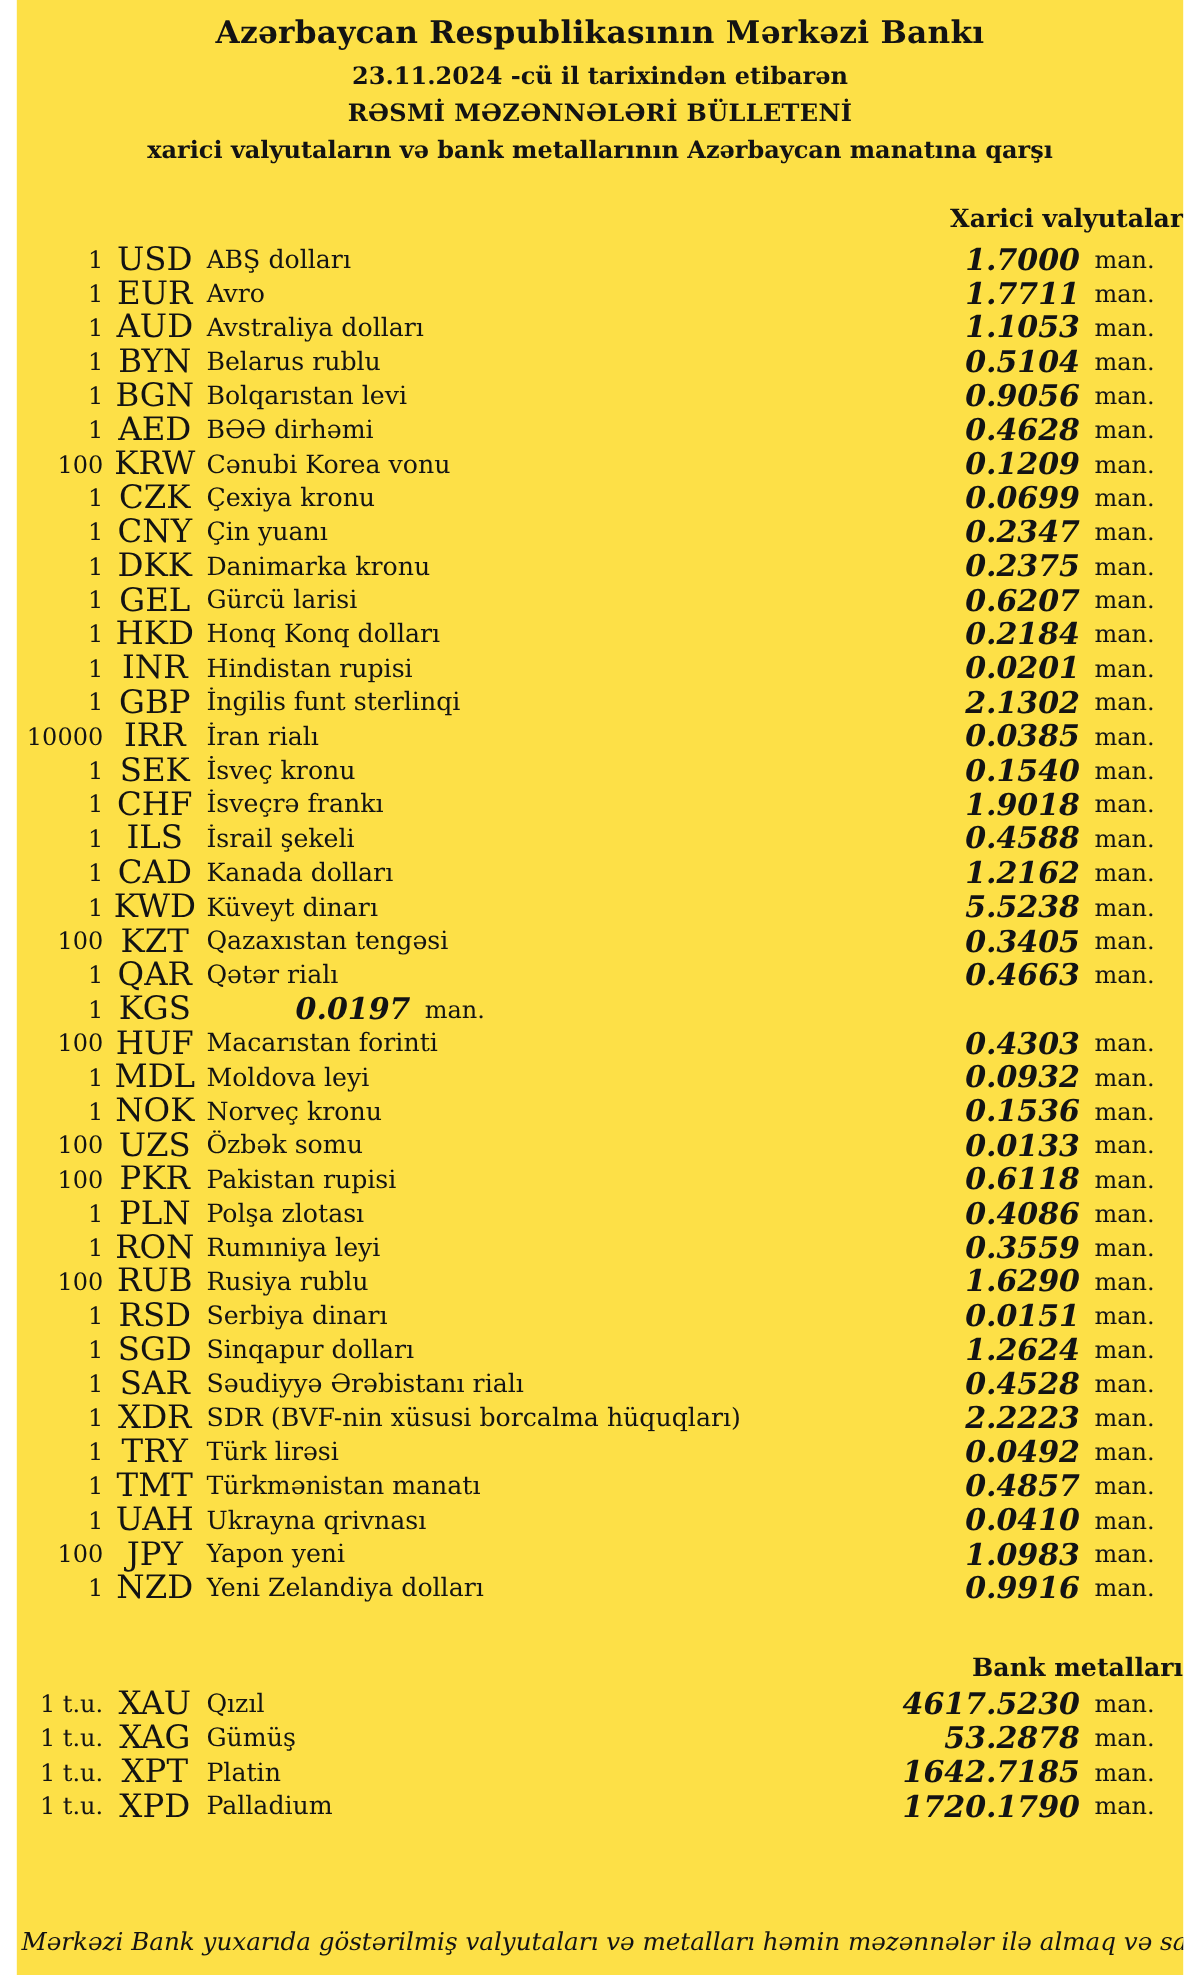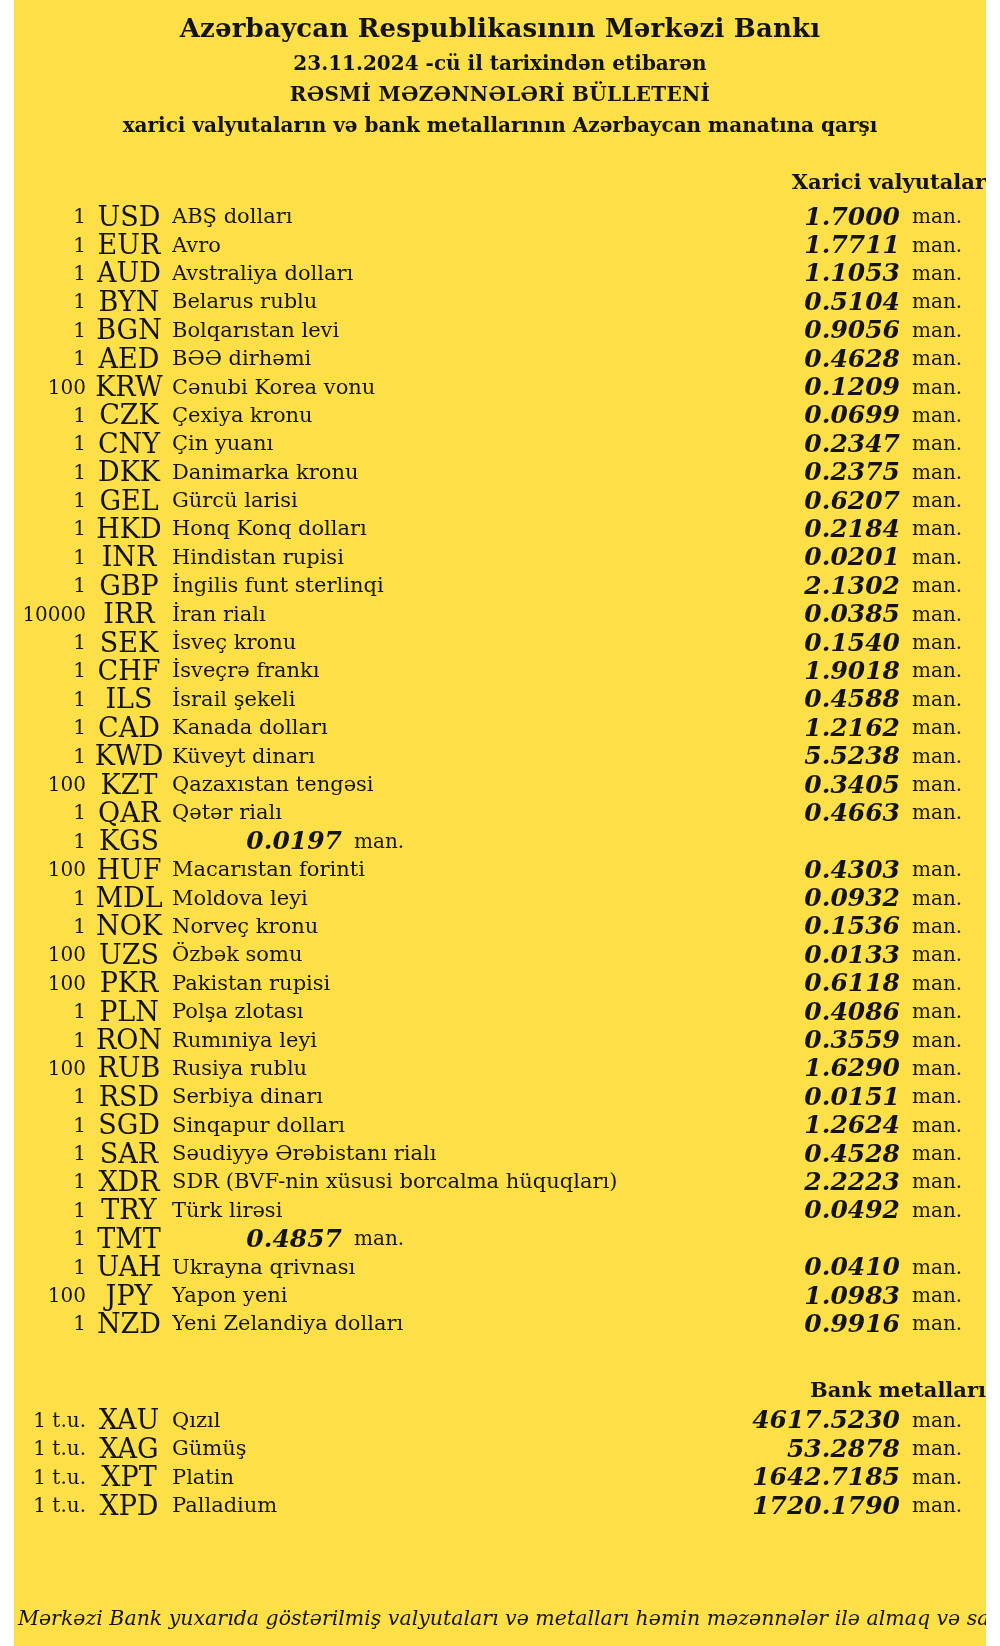--- a/index.html
+++ b/index.html
@@ -389,20 +389,21 @@
         <span class="cell-qty">1</span>
         <span class="cell-code">TRY</span>
         <span class="cell-name">Türk lirəsi</span>
         <span class="cell-rate">0.0492</span>
         <span class="cell-unit">man.</span>
       </div>
 
       <div class="row">
         <span class="cell-qty">1</span>
         <span class="cell-code">TMT</span>
+        <span class="cell-name">Türkmənistan manatı</span>
         <span class="cell-rate">0.4857</span>
         <span class="cell-unit">man.</span>
       </div>
 
       <div class="row">
         <span class="cell-qty">1</span>
         <span class="cell-code">UAH</span>
         <span class="cell-name">Ukrayna qrivnası</span>
         <span class="cell-rate">0.0410</span>
         <span class="cell-unit">man.</span>

